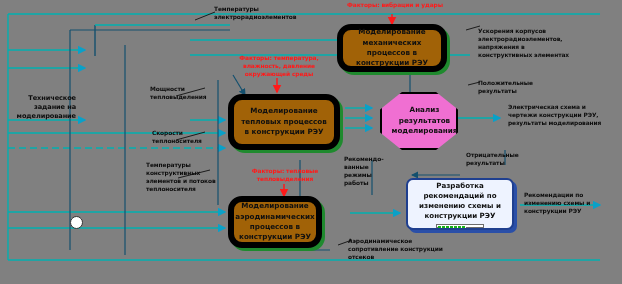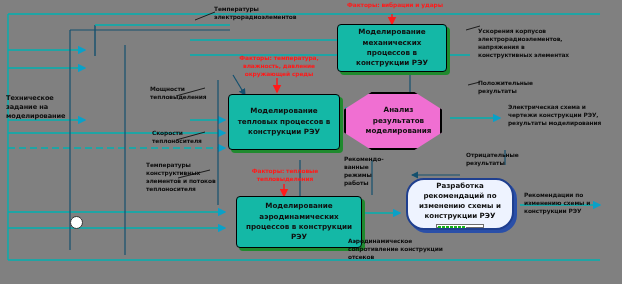--- a/index.html
+++ b/index.html
@@ -2,41 +2,41 @@
 <html><head>
 <meta charset="utf-8">
 <style>
   html,body{margin:0;padding:0;background:#808080;}
   body{font-family:"DejaVu Sans","Liberation Sans",sans-serif;}
   #stage{position:relative;width:622px;height:284px;background:#808080;overflow:hidden;}
   svg.wires{position:absolute;left:0;top:0;width:622px;height:284px;}
 
   .node{position:absolute;box-sizing:border-box;display:flex;align-items:center;justify-content:center;text-align:center;}
 
-  .proc{border:1px solid #000000;border-radius:4px;background:#14b8a6;
+  .proc{border:6px solid #000000;border-radius:14px;background:#a16207;
         box-shadow:3px 3px 0 0 #1f8a2e;}
   .proc .txt{font-size:7.2px;line-height:1.45;color:#101010;padding:2px 4px;font-weight:600;}
 
   .octa{background:#f06fd2;border:2px solid #000;
         clip-path:polygon(28% 0%,72% 0%,100% 30%,100% 70%,72% 100%,28% 100%,0% 70%,0% 30%);
         box-shadow:3px 3px 0 0 #c03fa0;}
   .octa .txt{font-size:7.2px;line-height:1.5;color:#101010;font-weight:600;}
 
-  .rec{border:2px solid #1f3f8f;border-radius:18px;background:#eef3ff;
+  .rec{border:2px solid #1f3f8f;border-radius:7px;background:#eef3ff;
        box-shadow:3px 3px 0 0 #2a4fa8;flex-direction:column;}
   .rec .txt{font-size:7.1px;line-height:1.4;color:#101010;font-weight:600;padding:1px 3px;}
   .pbar{width:46px;height:6px;border:1px solid #6c6c6c;background:#fff;margin-top:2px;position:relative;}
   .pbar i{position:absolute;left:1px;top:1px;height:2px;width:28px;
           background:repeating-linear-gradient(90deg,#17b117 0 3px,#fff 3px 4px);}
 
   .lab{position:absolute;font-size:5.9px;line-height:1.35;color:#0d0d0d;font-weight:700;
        letter-spacing:-0.1px;white-space:pre-line;}
   .lab.red{color:#ff1a1a;text-align:center;}
   .lab.big{font-size:6.6px;}
-  .lab.ctr{text-align:left;}
+  .lab.ctr{text-align:right;}
 
   .dot{position:absolute;width:11px;height:11px;border-radius:50%;background:#fff;border:1px solid #333;}
 </style>
 </head>
 <body>
 
 <div id="stage">
 
   <svg class="wires" viewBox="0 0 622 284">
     <defs>
@@ -112,28 +112,28 @@
 в конструкции РЭУ</div>
   </div>
 
   <div class="node proc" style="left:228px;top:94px;width:112px;height:56px;">
     <div class="txt">Моделирование
 тепловых
 процессов
 в конструкции РЭУ</div>
   </div>
 
-  <div class="node proc" style="left:236px;top:196px;width:126px;height:52px;">
+  <div class="node proc" style="left:228px;top:196px;width:94px;height:52px;">
     <div class="txt">Моделирование
 аэродинамических
 процессов в
 конструкции РЭУ</div>
   </div>
 
-  <div class="node octa" style="left:344px;top:92px;width:98px;height:58px;padding-left:11px;">
+  <div class="node octa" style="left:380px;top:92px;width:78px;height:58px;padding-left:11px;">
     <div class="txt">Анализ
 результатов
 моделирования</div>
   </div>
 
   <div class="node rec" style="left:406px;top:178px;width:108px;height:52px;">
     <div class="txt">Разработка
 рекомендаций по
 изменению схемы
 и конструкции РЭУ</div>

